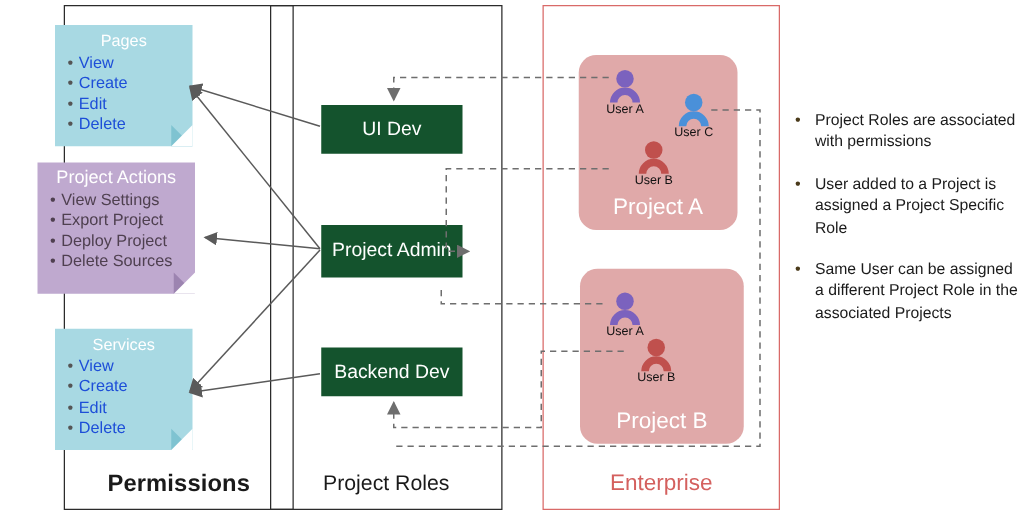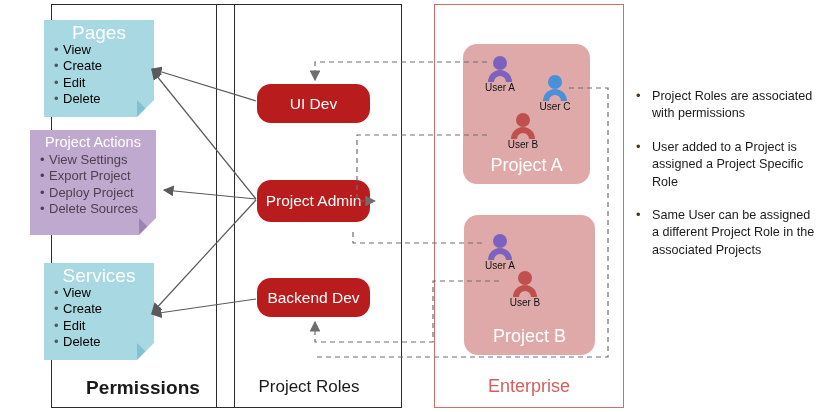--- a/index.html
+++ b/index.html
@@ -12,45 +12,45 @@
   #panel-permissions{left:4px;top:4px;width:184px;height:404px;border:1.6px solid #2b2b2b;margin-left:47px;}
   #panel-roles{left:216px;top:4px;width:186px;height:404px;border:1.6px solid #2b2b2b;}
   #panel-enterprise{left:434px;top:4px;width:190px;height:404px;border:1.6px solid #d96a68;}
 
   #title-permissions{left:0;bottom:8px;font-size:19px;font-weight:600;letter-spacing:0.1px;}
   #title-roles{left:0;bottom:10px;font-size:17px;font-weight:400;}
   #title-enterprise{left:0;bottom:10px;font-size:18px;font-weight:400;color:#d4605e;}
 
   
   .note{position:absolute;box-sizing:border-box;padding:2px 0 0 0;}
-  .note .hdr{text-align:center;color:#ffffff;font-size:19px;line-height:17px;padding-top:2px;}
+  .note .hdr{text-align:center;color:#ffffff;font-size:13px;line-height:17px;padding-top:2px;}
   .note ul{margin:0;padding:1px 0 0 10px;list-style:none;}
-  .note li{color:#000000;font-size:13px;line-height:16.4px;white-space:nowrap;}
+  .note li{color:#1d4ed8;font-size:13px;line-height:16.4px;white-space:nowrap;}
   .note li::before{content:"\2022";color:#555;display:inline-block;width:9px;}
   .note .fold{position:absolute;right:0;bottom:0;width:0;height:0;}
 
   #note-pages{left:44px;top:20px;width:110px;height:97px;background:#a8d9e3;}
   #note-pages .fold{border-left:17px solid transparent;border-bottom:17px solid #ffffff;}
   #note-pages .fold2{position:absolute;right:0;bottom:0;width:0;height:0;border-left:17px solid #7fc3d1;border-top:17px solid transparent;}
 
   #note-actions{left:30px;top:130px;width:126px;height:105px;background:#bfa9cf;}
   #note-actions .hdr{font-size:14.5px;}
   #note-actions li{color:#4f4050;}
   #note-actions li::before{color:#4f4050;}
   #note-actions .fold{border-left:17px solid transparent;border-bottom:17px solid #ffffff;}
   #note-actions .fold2{position:absolute;right:0;bottom:0;width:0;height:0;border-left:17px solid #9c84b0;border-top:17px solid transparent;}
 
   #note-services{left:44px;top:263px;width:110px;height:97px;background:#a8d9e3;}
   #note-services .fold{border-left:17px solid transparent;border-bottom:17px solid #ffffff;}
   #note-services .fold2{position:absolute;right:0;bottom:0;width:0;height:0;border-left:17px solid #7fc3d1;border-top:17px solid transparent;}
 
   
-  .role-box{position:absolute;box-sizing:border-box;background:#b91c1c;color:#ffffff;
+  .role-box{position:absolute;box-sizing:border-box;background:#14532d;color:#ffffff;
             display:flex;align-items:center;justify-content:center;text-align:center;
-            font-size:15.5px;line-height:18px;border-radius:14px;}
+            font-size:15.5px;line-height:18px;}
   #role-uidev{left:257px;top:84px;width:113px;height:39px;}
   #role-admin{left:257px;top:180px;width:113px;height:42px;}
   #role-backend{left:257px;top:278px;width:113px;height:39px;}
 
   
   .project{position:absolute;box-sizing:border-box;background:#e0a9a9;border-radius:14px;}
   #project-a{left:463px;top:44px;width:127px;height:140px;}
   #project-b{left:464px;top:215px;width:131px;height:140px;}
   .project .plabel{position:absolute;left:0;width:100%;text-align:center;color:#ffffff;font-size:18px;bottom:8px;}
 

